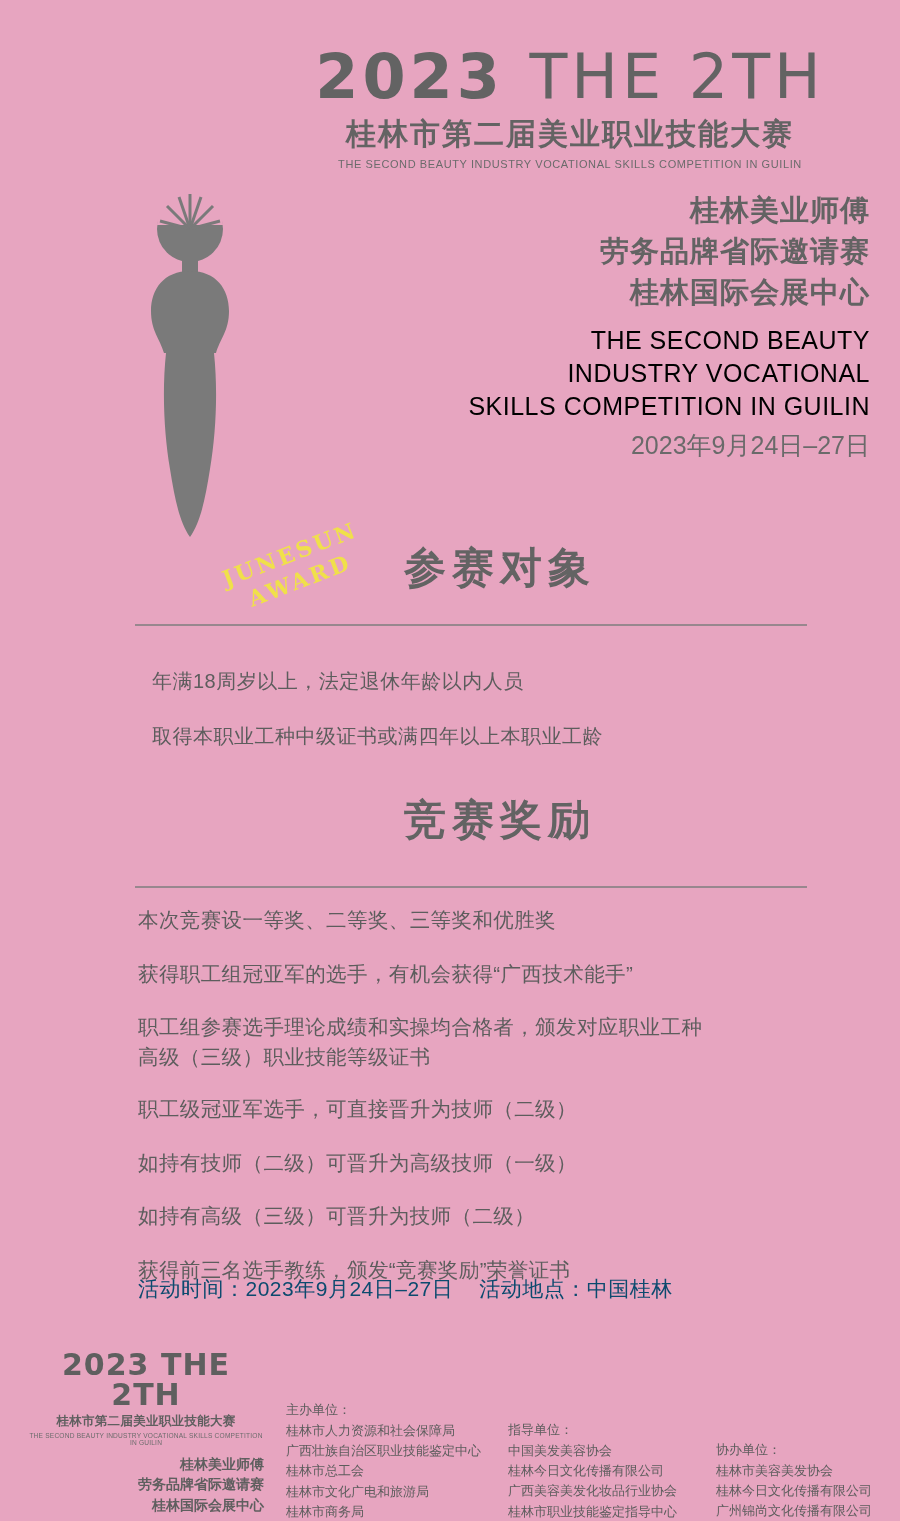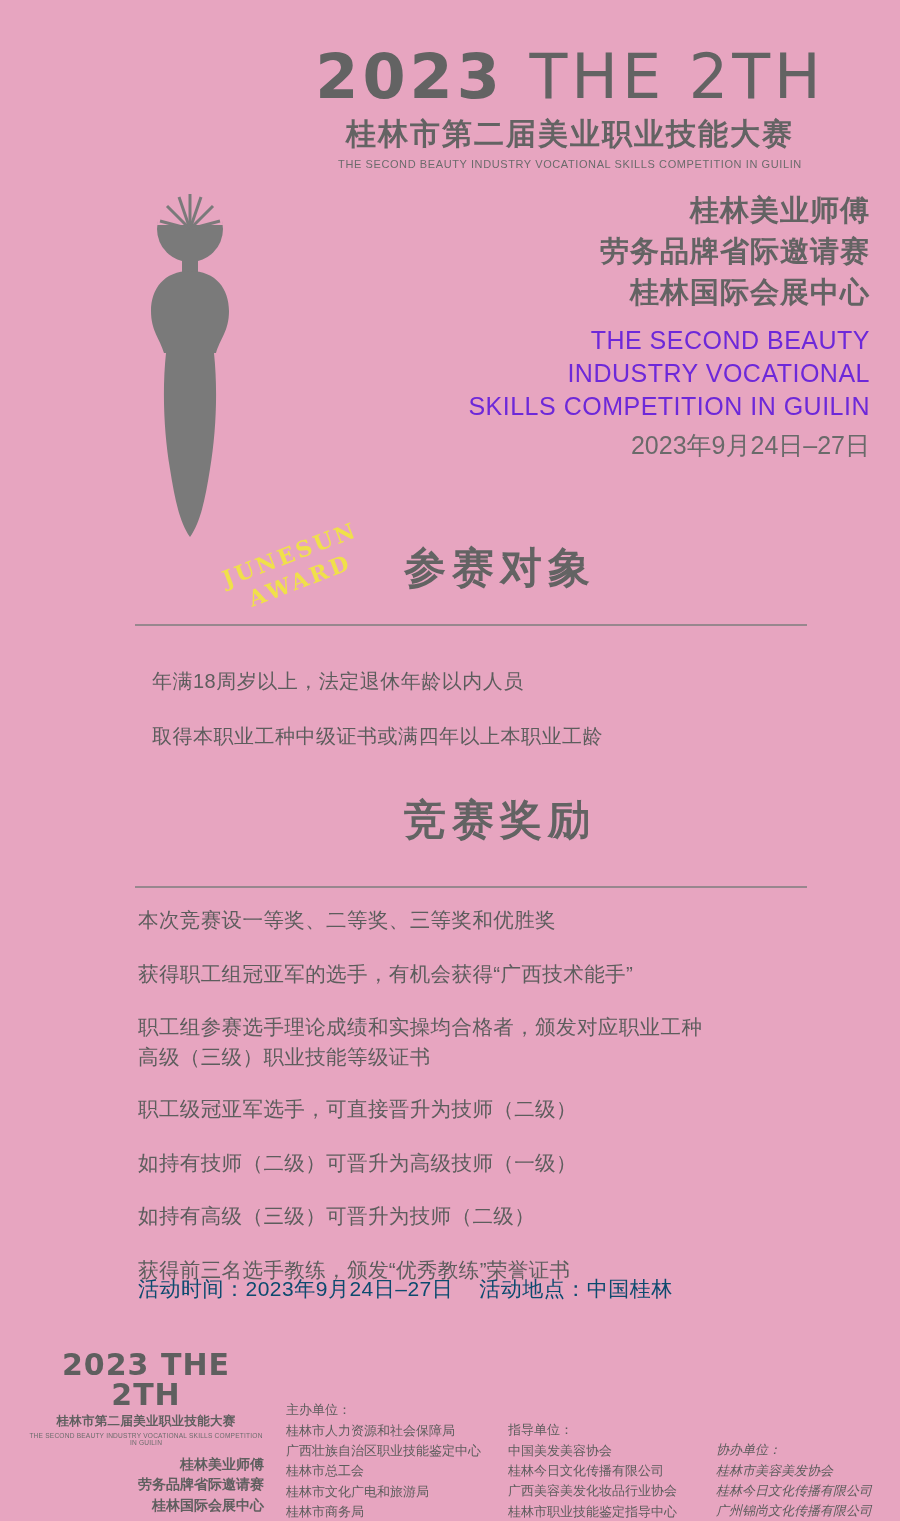--- a/index.html
+++ b/index.html
@@ -68,21 +68,21 @@
   .subhead .cn-line {
     font-size: 29px;
     font-weight: bold;
     line-height: 1.42;
     letter-spacing: 1px;
   }
   .subhead .en-line {
     font-size: 25px;
     line-height: 1.32;
     letter-spacing: 0.5px;
-    color: #6d28d9;
+    color: #000000;
   }
   .subhead .en-block {
     margin-top: 10px;
   }
   .subhead .date-line {
     font-size: 25px;
     margin-top: 6px;
     color: #6a6a6a;
   }
 
@@ -209,21 +209,21 @@
   }
   .org-col {
     position: absolute;
     font-size: 13px;
     color: #5d5d5d;
     line-height: 1.55;
   }
   .org-col .head { margin-bottom: 1px; }
   .col-a { left: 286px; top: 60px; }
   .col-b { left: 508px; top: 80px; }
-  .col-c { left: 716px; top: 100px; font-style: italic; }
+  .col-c { left: 716px; top: 100px; }
 </style>
 </head>
 <body>
 
 <div class="poster">
 
   <div class="header">
     <div class="big-year">
       <span>2023</span>
       <span class="thin">THE 2TH</span>
@@ -282,21 +282,21 @@
   <div class="section-title sec2-title">竞赛奖励</div>
   <div class="rule sec2-rule"></div>
   <div class="sec2-body">
     <p>本次竞赛设一等奖、二等奖、三等奖和优胜奖</p>
     <p>获得职工组冠亚军的选手，有机会获得“广西技术能手”</p>
     <p class="tight" style="white-space: pre-line;">职工组参赛选手理论成绩和实操均合格者，颁发对应职业工种
 高级（三级）职业技能等级证书</p>
     <p>职工级冠亚军选手，可直接晋升为技师（二级）</p>
     <p>如持有技师（二级）可晋升为高级技师（一级）</p>
     <p>如持有高级（三级）可晋升为技师（二级）</p>
-    <p>获得前三名选手教练，颁发“优秀教练”荣誉证书</p>
+    <p>获得前三名选手教练，颁发“竞赛奖励”荣誉证书</p>
   </div>
 
   <div class="footer-when">
     <span>活动时间：</span><span>2023年9月24日–27日</span><span class="gap"></span><span>活动地点：</span><span>中国桂林</span>
   </div>
 
   <div class="bottom">
     <div class="bl-logo">
       <div class="year">2023 THE 2TH</div>
       <div class="cn1">桂林市第二届美业职业技能大赛</div>

